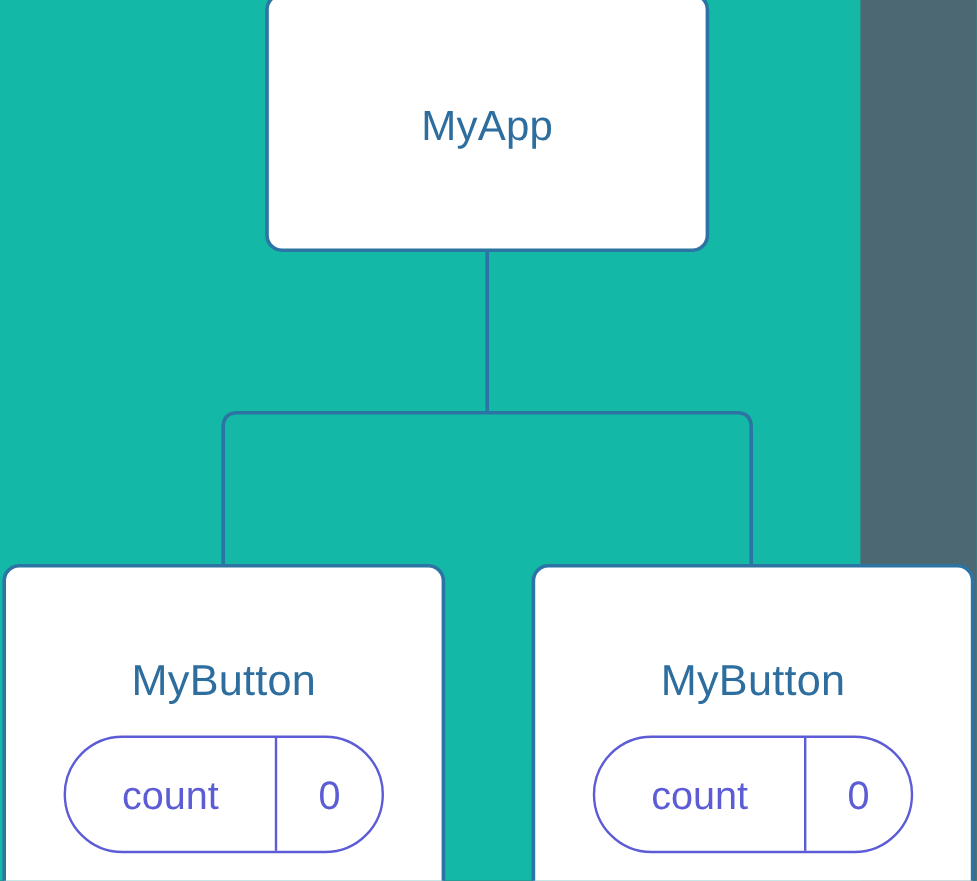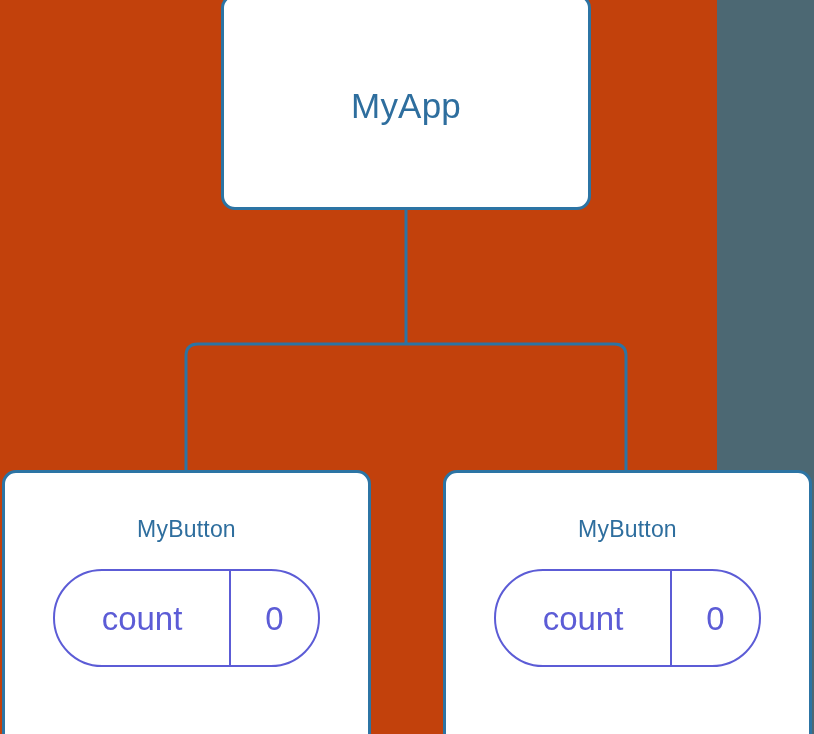--- a/index.html
+++ b/index.html
@@ -10,21 +10,21 @@
     width: 814px;
     height: 734px;
     overflow: hidden;
     font-family: "Liberation Sans", sans-serif;
     background: #4c6873;
   }
   #stage {
     position: relative;
     width: 717px;
     height: 734px;
-    background: #c2410c;
+    background: #14b8a6;
   }
 
   
   #connectors {
     position: absolute;
     left: 0;
     top: 0;
     width: 814px;
     height: 734px;
     pointer-events: none;
@@ -72,22 +72,22 @@
   }
   #node-button-left {
     left: 2px;
     width: 369px;
   }
   #node-button-right {
     left: 443px;
     width: 369px;
   }
   .node-child .node-title {
-    margin-top: 45px;
-    font-size: 23px;
+    margin-top: 76px;
+    font-size: 36px;
   }
 
   
   .state-pill {
     margin-top: 28px;
     height: 98px;
     width: 267px;
     border: 2px solid #5c5cd6;
     border-radius: 49px;
     box-sizing: border-box;

